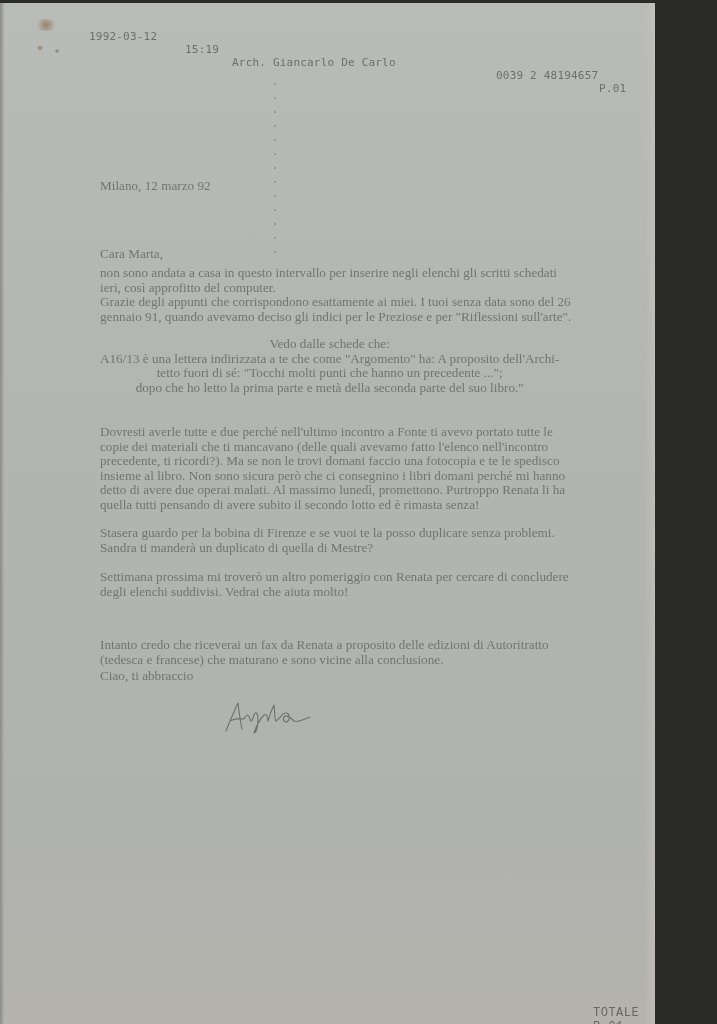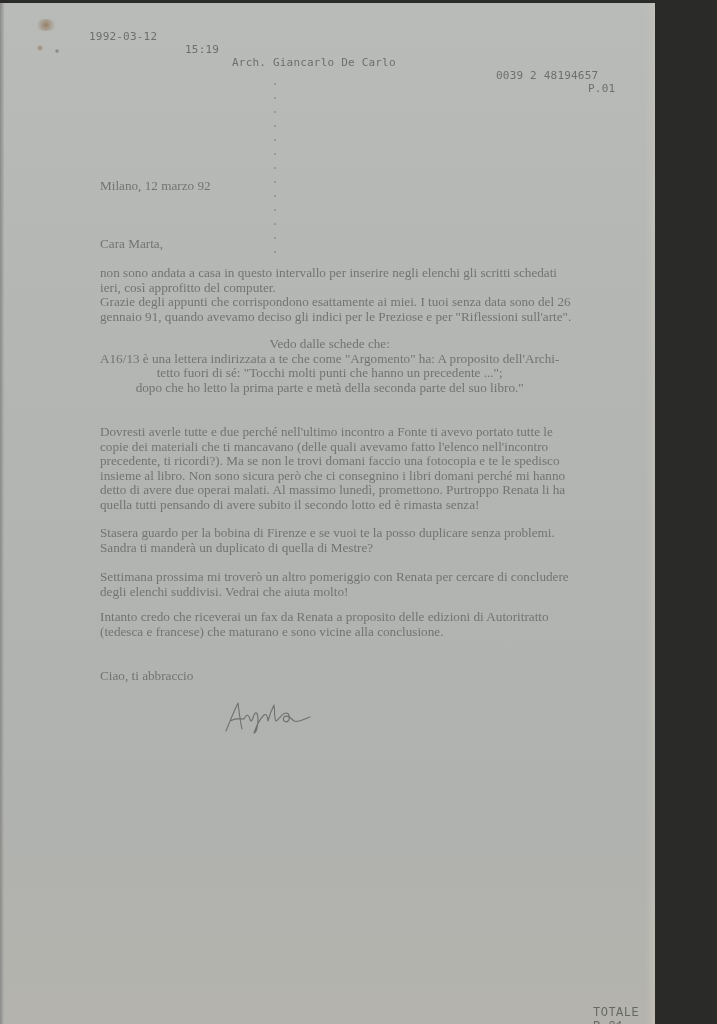--- a/index.html
+++ b/index.html
@@ -41,21 +41,21 @@
       font-size: 11px;
       color: #6d6f6c;
       white-space: pre;
       letter-spacing: 0.2px;
     }
     .fax-header span { position: absolute; white-space: nowrap; }
     .fh-date { left: 0; }
     .fh-time { left: 84px; margin-left: 12px; }
     .fh-sender { left: 143px; }
     .fh-number { left: 371px; margin-left: 36px; }
-    .fh-page { left: 499px; }
+    .fh-page { left: 510px; }
     .smudge {
       position: absolute;
       border-radius: 50%;
       background: radial-gradient(circle, rgba(140,110,80,0.75) 0%, rgba(160,130,100,0) 70%);
     }
     .smudge.s1 { left: 34px; top: 16px; width: 24px; height: 12px; }
     .smudge.s2 { left: 36px; top: 42px; width: 8px; height: 6px; }
     .smudge.s3 { left: 54px; top: 46px; width: 6px; height: 4px; background: radial-gradient(circle, rgba(90,90,90,0.7) 0%, rgba(90,90,90,0) 70%); }
     .fold-line {
       position: absolute;
@@ -73,28 +73,28 @@
       font-family: "Liberation Serif", "DejaVu Serif", serif;
       font-size: 13.2px;
       line-height: 14.6px;
       color: #727470;
     }
     .letter p {
       margin: 0;
       white-space: nowrap;
     }
     .dateline { position: absolute; top: 0; left: 0; }
-    .salutation { position: absolute; top: 58px; left: 0; }
+    .salutation { position: absolute; top: 68px; left: 0; }
     .para { position: absolute; left: 0; font-family: Liberation Serif, serif; }
     .para.p1 { top: 87px; }
     .para.p2 { top: 158px; text-align: center; }
     .para.p3 { top: 246px; }
     .para.p4 { top: 347px; }
     .para.p5 { top: 391px; }
-    .para.p6 { top: 431px; }
+    .para.p6 { top: 459px; }
     .para.p7 { top: 490px; }
     .signature {
       position: absolute;
       left: 220px;
       top: 694px;
       width: 110px;
       height: 40px;
     }
     .footer-total {
       position: absolute;

